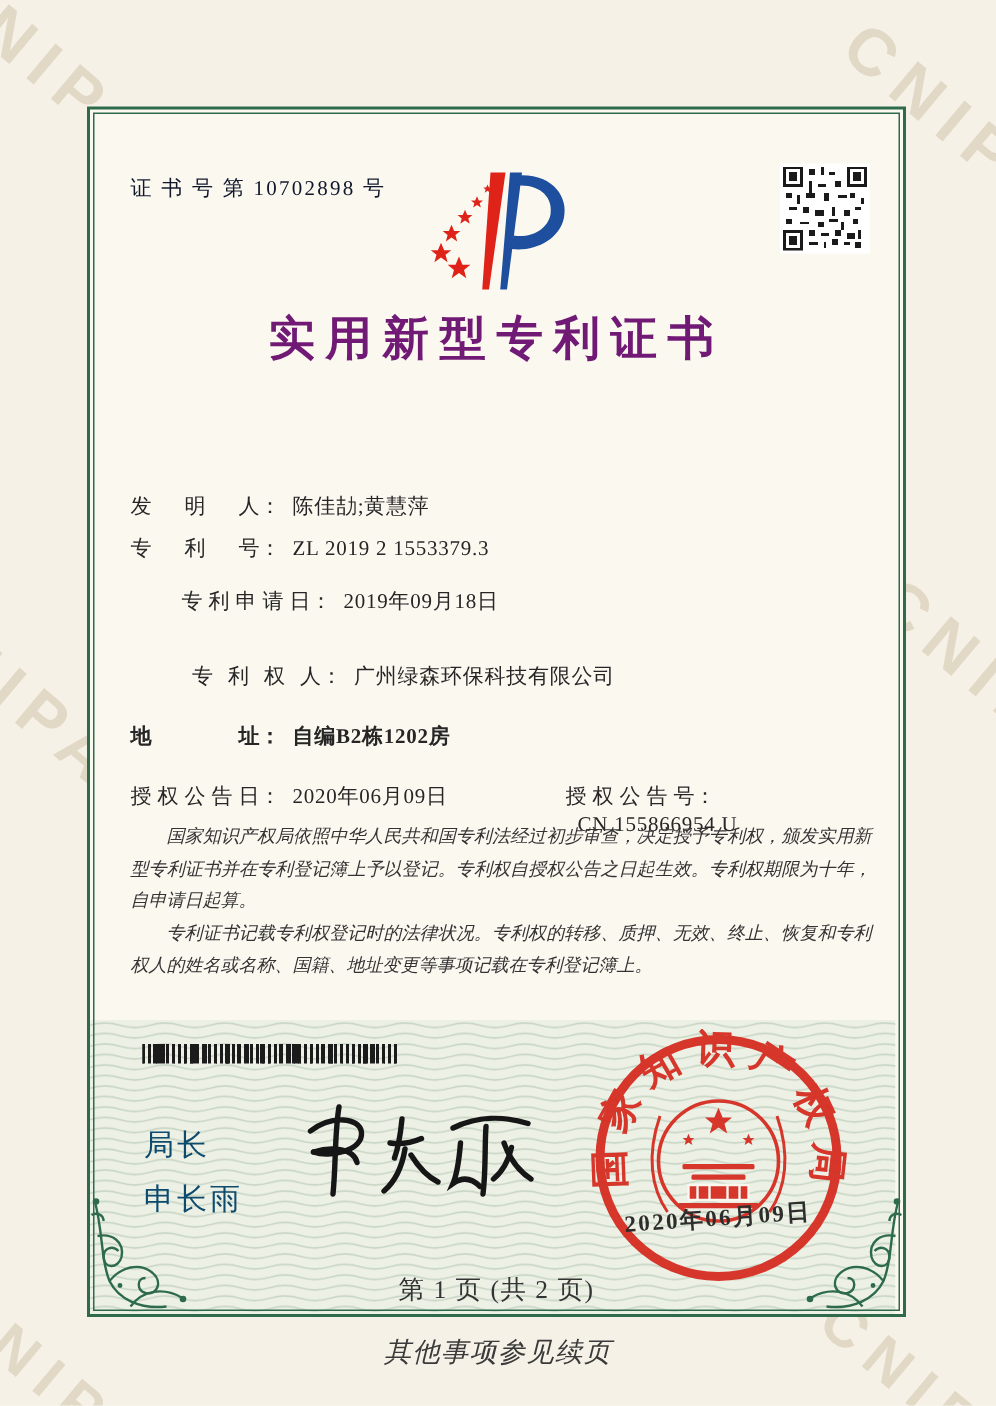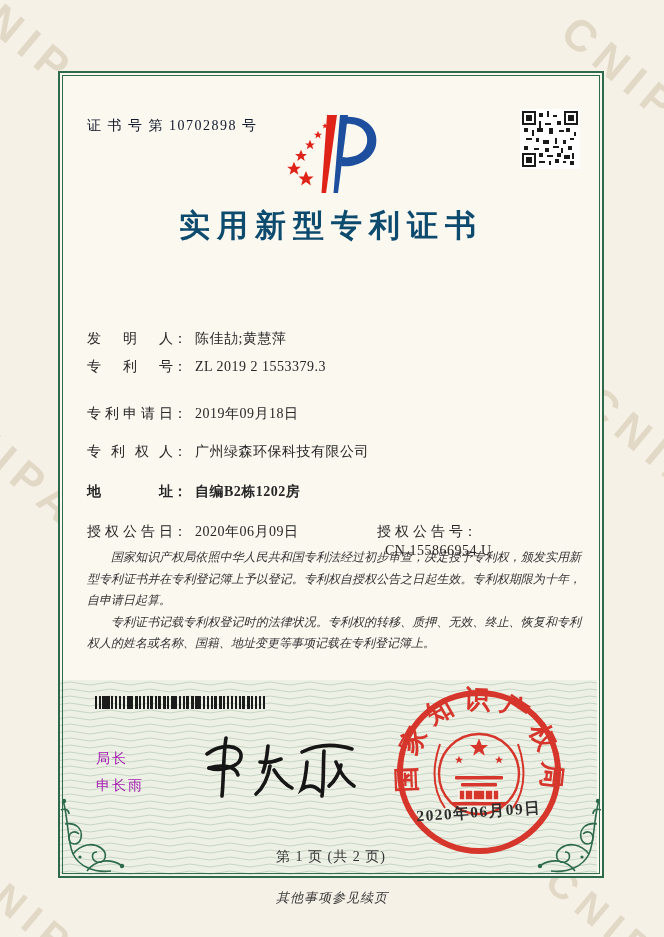--- a/index.html
+++ b/index.html
@@ -32,21 +32,21 @@
     position:absolute;left:27px;top:44px;
     font-size:14px;letter-spacing:1.5px;color:#0f172a;z-index:4;
   }
   .logo{position:absolute;left:224px;top:38px;width:96px;height:88px;z-index:4;}
   .qr{
     position:absolute;left:460px;top:36px;width:60px;height:60px;
     background:#fff;padding:2px;box-sizing:border-box;z-index:4;
   }
   .title{
     position:absolute;left:0;top:132px;width:100%;text-align:center;
-    font-size:31px;font-weight:700;letter-spacing:7px;color:#0c4a6e;
+    font-size:31px;font-weight:700;letter-spacing:7px;color:#701a75;
     margin:0;z-index:4;
   }
   
   .row{position:absolute;left:27px;width:500px;font-size:14px;line-height:19px;z-index:4;color:#262626;}
   .flabel{
     display:inline-block;width:86px;vertical-align:top;
     text-align:justify;text-align-last:justify;-moz-text-align-last:justify;
   }
   .colon{display:inline-block;vertical-align:top;}
   .fval{display:inline-block;vertical-align:top;margin-left:8px;letter-spacing:0.5px;max-width:380px;}
@@ -68,33 +68,33 @@
   .barcode{
     position:absolute;left:35px;top:16px;width:170px;height:13px;z-index:5;
     background-image:
       repeating-linear-gradient(90deg,#1b1b1b 0 2px,rgba(0,0,0,0) 2px 4px),
       repeating-linear-gradient(90deg,#1b1b1b 0 1px,rgba(0,0,0,0) 1px 7px),
       repeating-linear-gradient(90deg,rgba(0,0,0,0) 0 9px,#1b1b1b 9px 12px,rgba(0,0,0,0) 12px 23px);
   }
   .director{
     position:absolute;left:36px;top:70px;z-index:5;
     font-family:"Liberation Sans","DejaVu Sans",sans-serif;
-    font-size:14px;color:#a21caf;letter-spacing:2px;
+    font-size:20px;color:#0c4a6e;letter-spacing:2px;
   }
   .director div{margin-bottom:9px;}
   .signature{position:absolute;left:136px;top:52px;z-index:5;}
   .seal{position:absolute;left:333px;top:6px;z-index:5;}
   .pageinfo{
     position:absolute;left:0;top:168px;width:100%;text-align:center;
-    font-size:14px;color:#333;letter-spacing:1px;z-index:5;
+    font-size:17px;color:#333;letter-spacing:1px;z-index:5;
   }
   
   .continuation{
     position:absolute;left:0;top:889px;width:100%;text-align:center;
-    font-size:13px;font-style:italic;color:#3a3a3a;letter-spacing:1px;z-index:2;
+    font-size:18px;font-style:italic;color:#3a3a3a;letter-spacing:1px;z-index:2;
   }
 </style>
 </head>
 <body>
 
 <div class="page">
 
   <div class="wm" style="left:-22px;top:-32px;">CNIPA</div>
   <div class="wm" style="left:584px;top:6px;">CNIPA</div>
   <div class="wm" style="left:386px;top:100px;">CNIPA</div>
@@ -183,24 +183,24 @@
     </svg>
 
     <h1 class="title">实用新型专利证书</h1>
 
     <div class="row" style="top:256px;">
       <span class="flabel">发明人</span><span class="colon">：</span><span class="fval">陈佳劼;黄慧萍</span>
     </div>
     <div class="row" style="top:284px;">
       <span class="flabel">专利号</span><span class="colon">：</span><span class="fval">ZL 2019 2 1553379.3</span>
     </div>
-    <div class="row" style="top:331px;">
+    <div class="row" style="top:319px;margin-left:34px;">
       <span class="flabel">专利申请日</span><span class="colon">：</span><span class="fval">2019年09月18日</span>
     </div>
-    <div class="row" style="top:369px;">
+    <div class="row" style="top:369px;margin-left:41px;">
       <span class="flabel">专利权人</span><span class="colon">：</span><span class="fval">广州绿森环保科技有限公司</span>
     </div>
     <div class="row" style="top:409px;font-weight:bold;">
       <span class="flabel">地址</span><span class="colon">：</span><span class="fval"><span class="vline">自编B2栋1202房</span></span>
     </div>
     <div class="row" style="top:449px;">
       <span class="flabel">授权公告日</span><span class="colon">：</span><span class="fval">2020年06月09日</span>
       <span class="grant-right">
         <span class="flabel">授权公告号</span><span class="colon">：</span><span class="fval">CN 155866954 U</span>
       </span>

